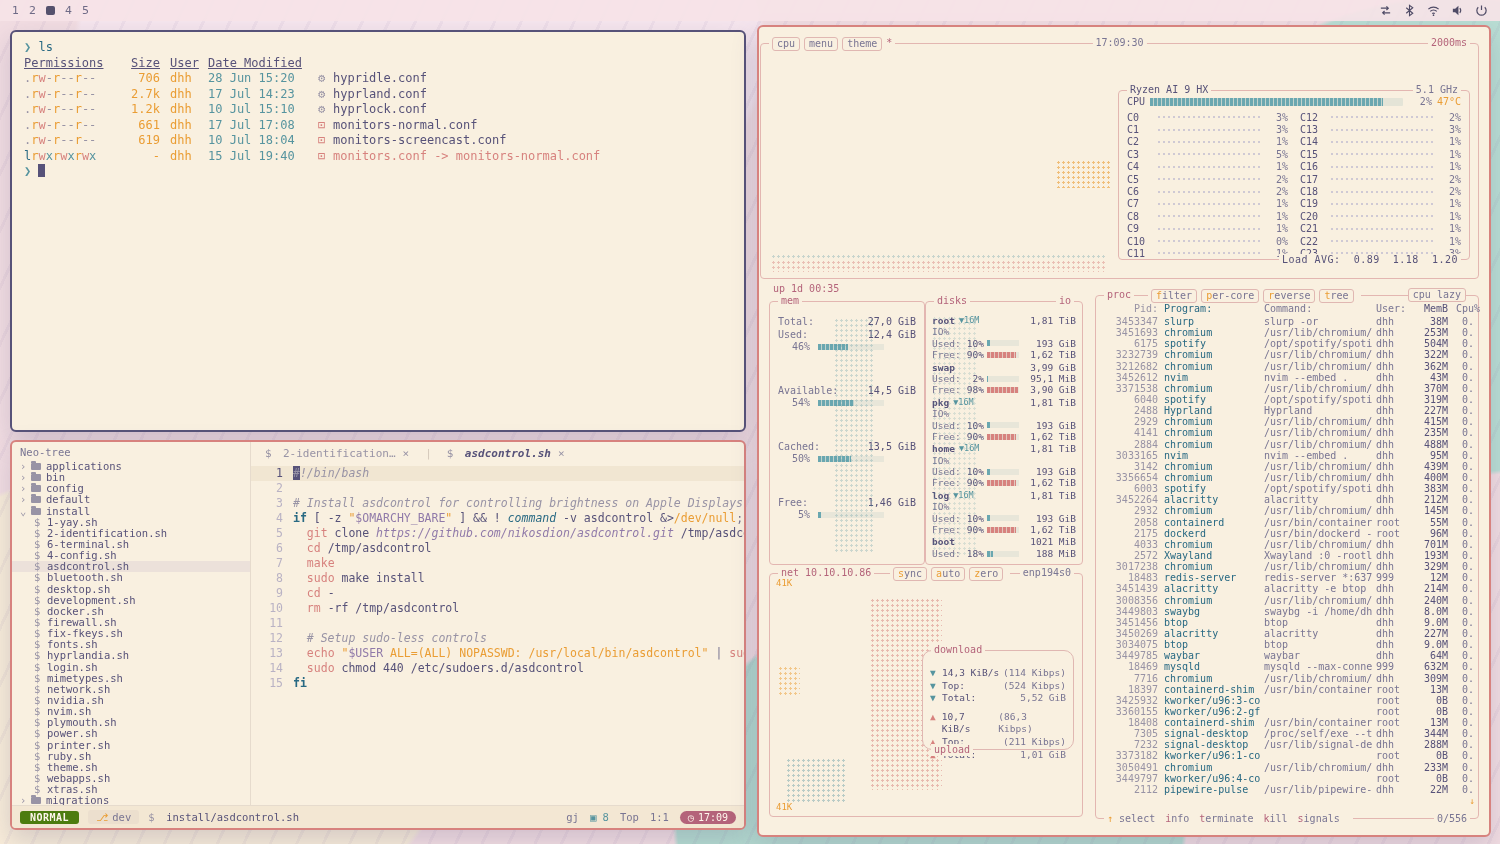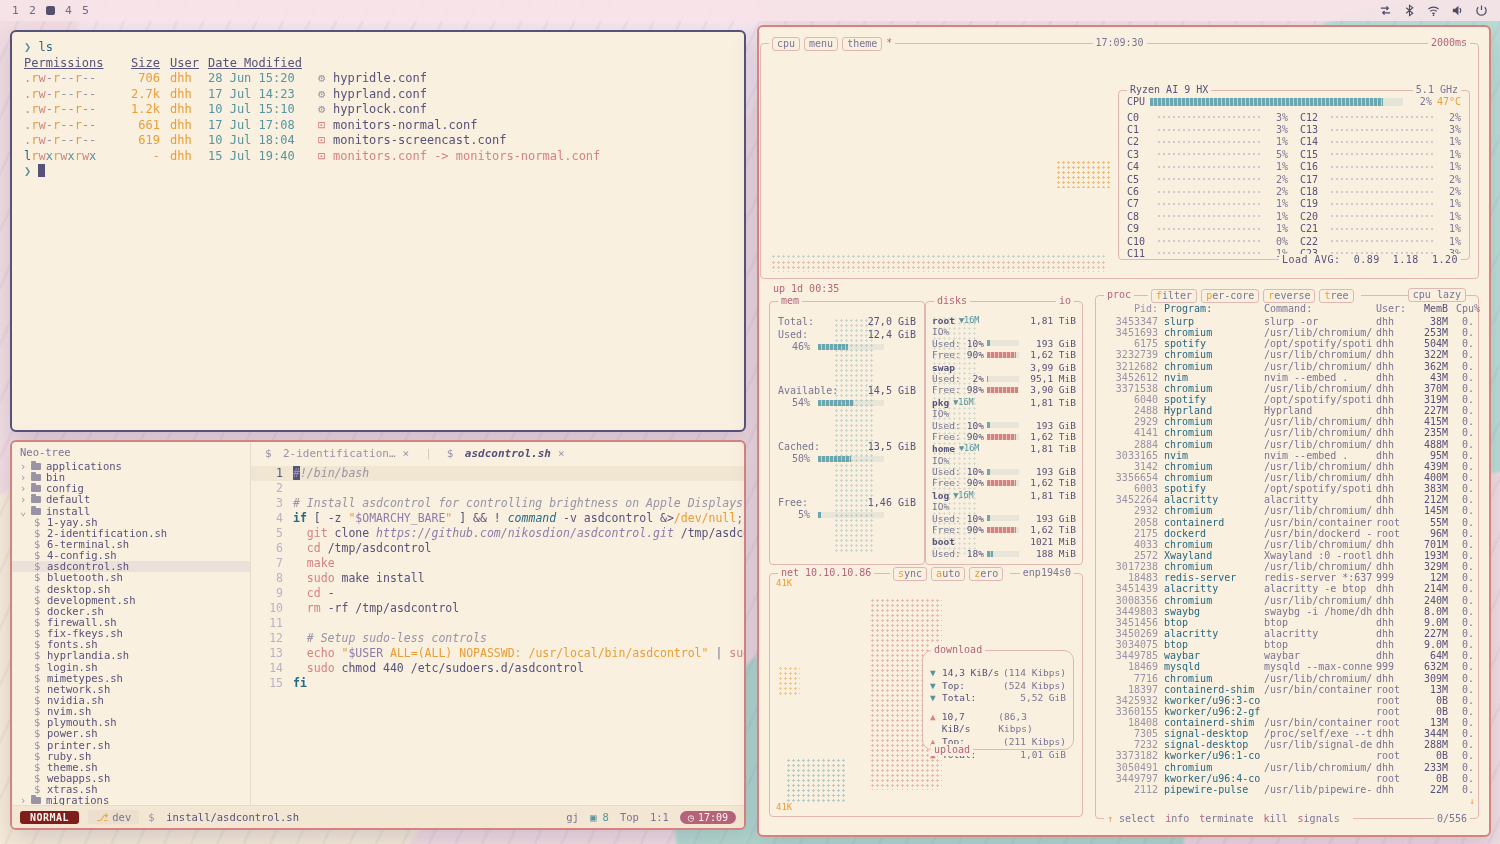--- a/index.html
+++ b/index.html
@@ -72,21 +72,21 @@
   .cline{display:flex;white-space:pre}
   .curline{background:#f1e6d2}
   .gut{width:32px;text-align:right;padding-right:10px;color:#b9b2c4;flex:none}
   .curline .gut{color:#575279}
   .cursor{background:#575279;color:#f9f0e0}
   .kw{color:#286983;font-weight:bold}.cmd{color:#d7827e}.st{color:#ea9d34}
   .cm{color:#9893a5;font-style:italic}.url{color:#907aa9;font-style:italic}
   .tx{color:#575279}.var{color:#907aa9}.op{color:#797593}.it{color:#286983;font-style:italic}
   .statusline{height:22px;flex:none;display:flex;align-items:center;background:#f3e7d3;
     border-top:1px solid #e6dbcd;font-size:10.5px;color:#797593;padding:0 8px;gap:9px}
-  .sl-mode{background:#7f1d1d;color:#fff6ec;font-weight:bold;padding:1px 10px;border-radius:3px;font-size:10px;letter-spacing:.5px}
+  .sl-mode{background:#4d7c0f;color:#fff6ec;font-weight:bold;padding:1px 10px;border-radius:3px;font-size:10px;letter-spacing:.5px}
   .sl-branch{display:flex;gap:4px;align-items:center;background:#ecdfce;padding:1px 8px;border-radius:3px}
   .sl-file{display:flex;gap:5px;color:#575279;align-items:center}
   .sl-right{margin-left:auto;display:flex;gap:11px;align-items:center}
   .sl-clock{border-radius:9px;background:#b4637a;color:#fff6ec;padding:1px 8px;display:flex;gap:4px;font-size:10px;align-items:center}
 
   
   .btop-in{position:relative;width:100%;height:100%;font-size:10px;color:#575279}
   .bx{position:absolute;border:1px solid #e3b6b1;border-radius:4px;box-sizing:border-box}
   .bt{position:absolute;top:-7px;left:8px;background:#f9f0e0;padding:0 3px;font-size:10px;
     color:#b4637a;line-height:12px;white-space:nowrap;z-index:2}

